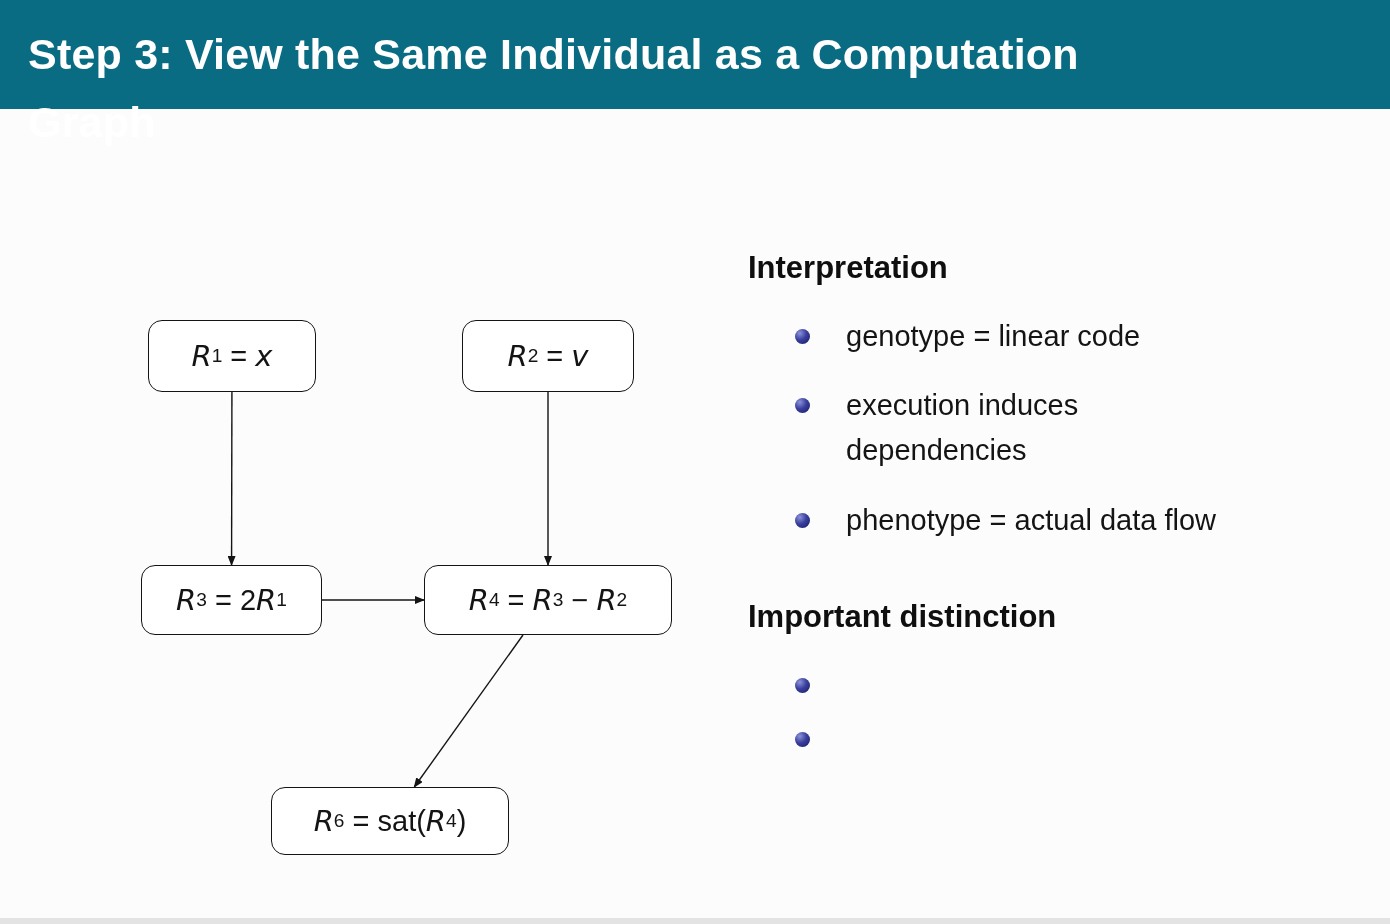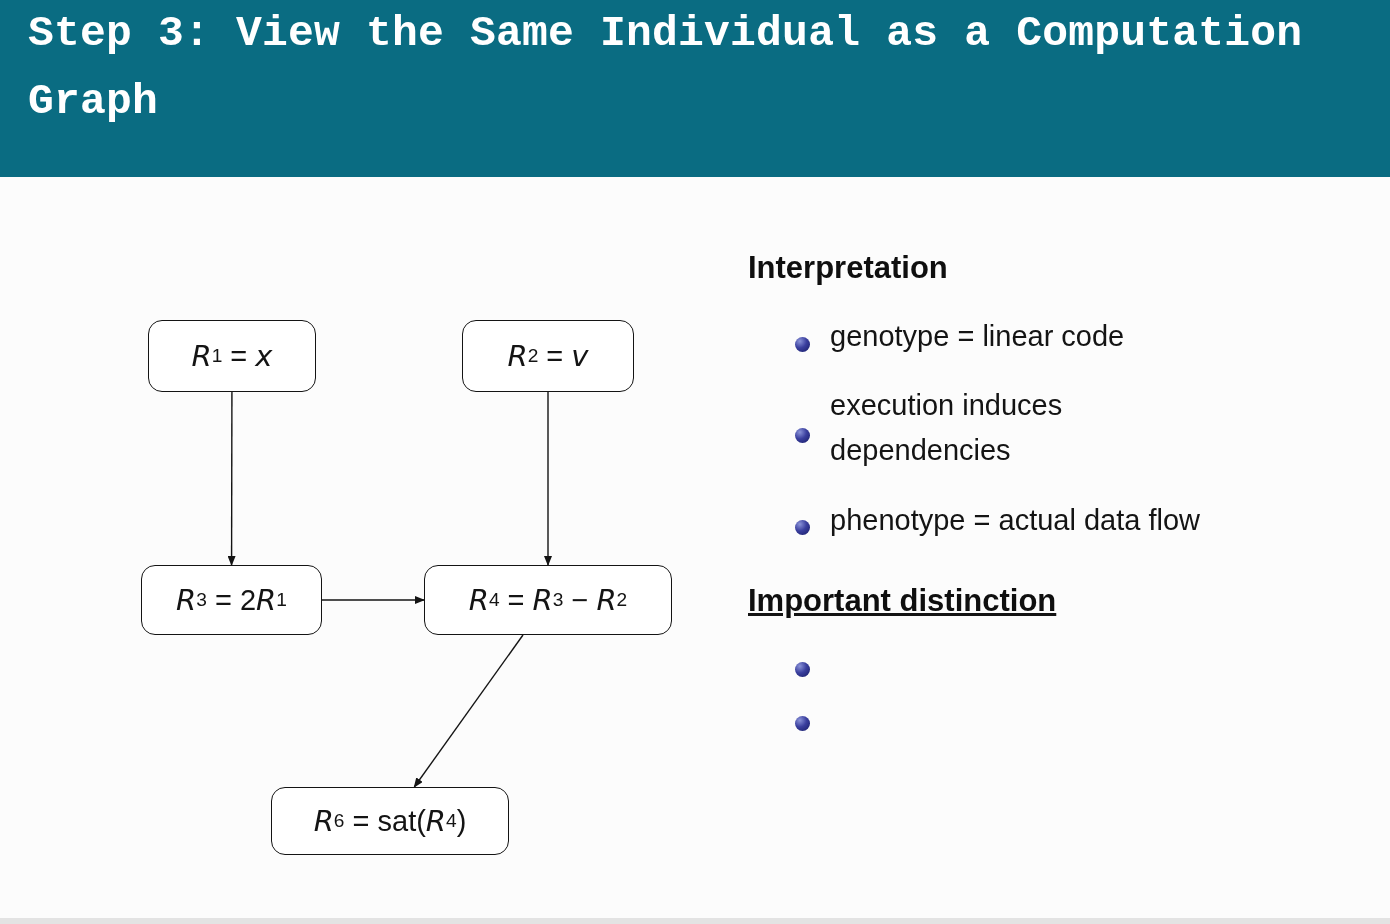--- a/index.html
+++ b/index.html
@@ -13,25 +13,24 @@
     width: 1390px;
     height: 924px;
     background: var(--slide-bg, #fcfcfc);
     overflow: hidden;
   }
 
   
   .titlebar {
     position: absolute;
     top: 0; left: 0; right: 0;
-    height: 177px;
+    height: 109px;
     background: var(--header-bg, #0a6c82);
     box-sizing: border-box;
-    padding: 0 28px 0 28px;
-    font-family: Liberation Mono, monospace;
+    padding: 20px 28px 0 28px;
   }
   .titlebar h1 {
     margin: 0;
     color: var(--header-text, #ffffff);
     font-size: 43px;
     font-weight: 700;
     line-height: 68px;
     letter-spacing: 0.2px;
     white-space: pre-line;
   }
@@ -76,38 +75,37 @@
 
   
   .panel {
     position: absolute;
     left: 748px;
     top: 250px;
     width: 595px;
     color: var(--ink, #141414);
   }
   .section + .section {
-    margin-top: 40px;
-    text-decoration: underline;
+    margin-top: 56px;
   }
   .panel-heading {
     margin: 0 0 28px 0;
     font-size: 31px;
     font-weight: 700;
     color: #0f0f0f;
   }
   ul.bullets {
     list-style: none;
     margin: 0;
     padding: 0 0 0 47px;
   }
   ul.bullets li {
     display: flex;
-    align-items: center;
-    gap: 20px;
+    align-items: flex-start;
+    gap: 36px;
     margin-bottom: 24px;
   }
   .bullet {
     flex: 0 0 auto;
     width: 15px;
     height: 15px;
     border-radius: 50%;
     margin-top: 15px;
     background: radial-gradient(circle at 32% 28%,
       var(--bullet-hi, #8a93d8) 0%,

